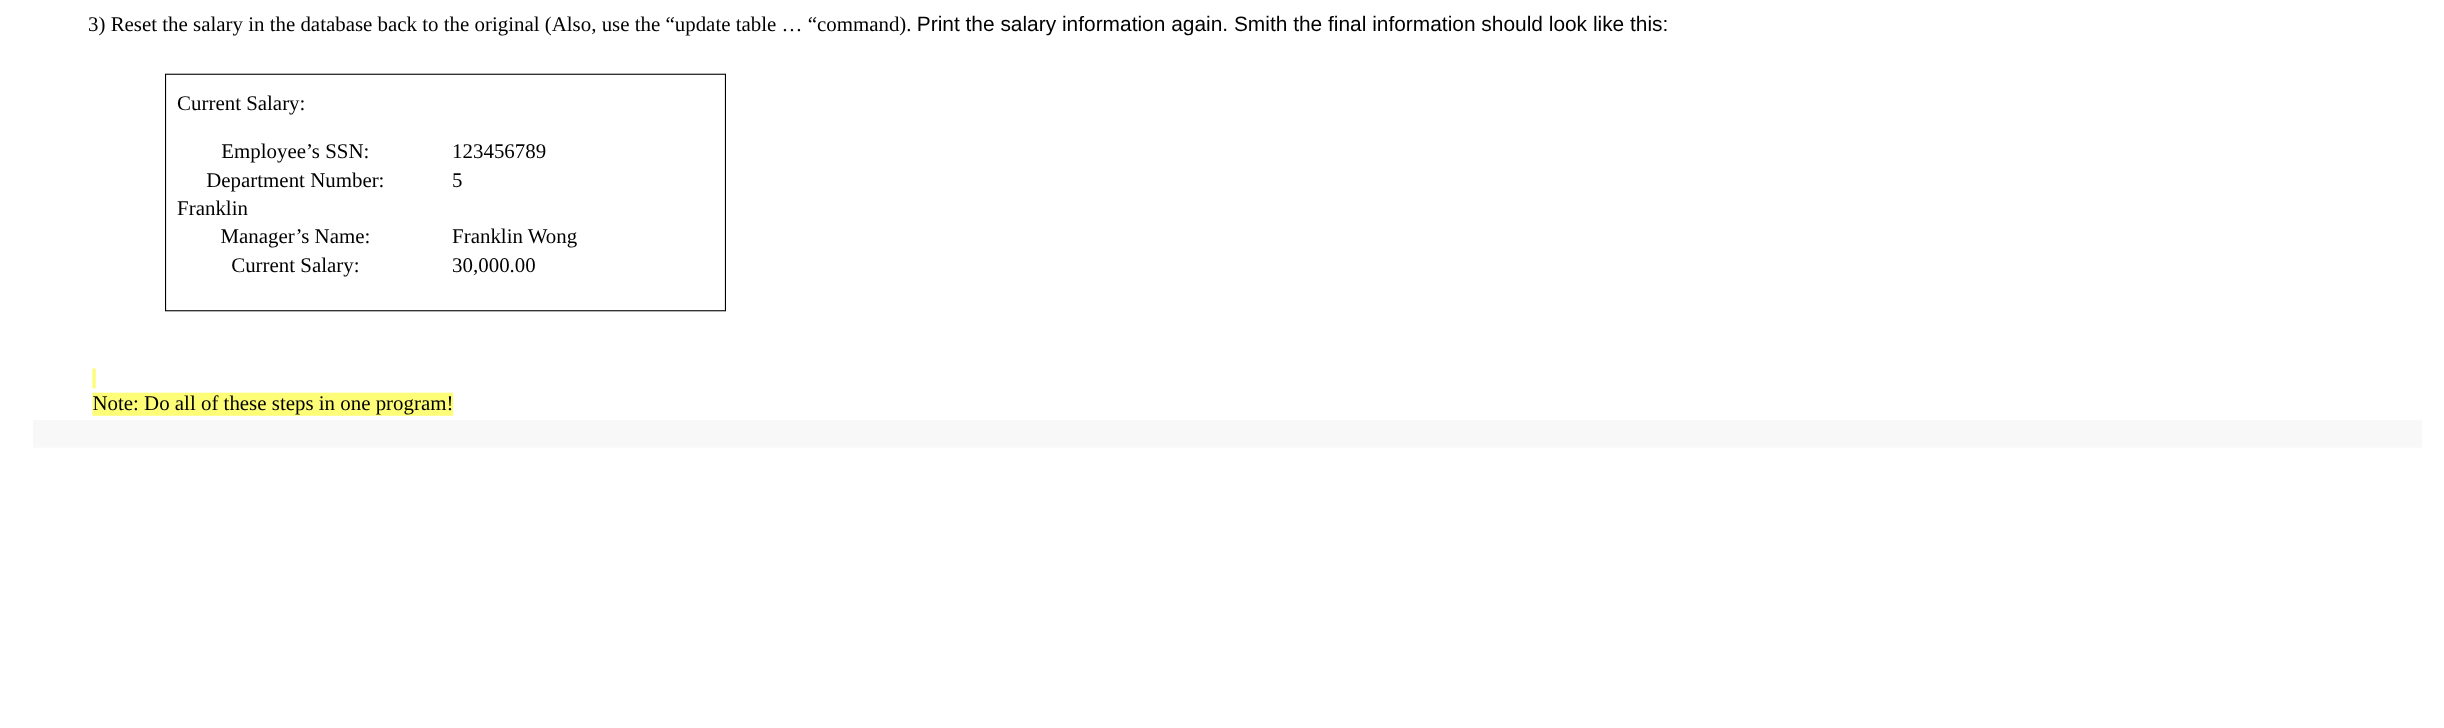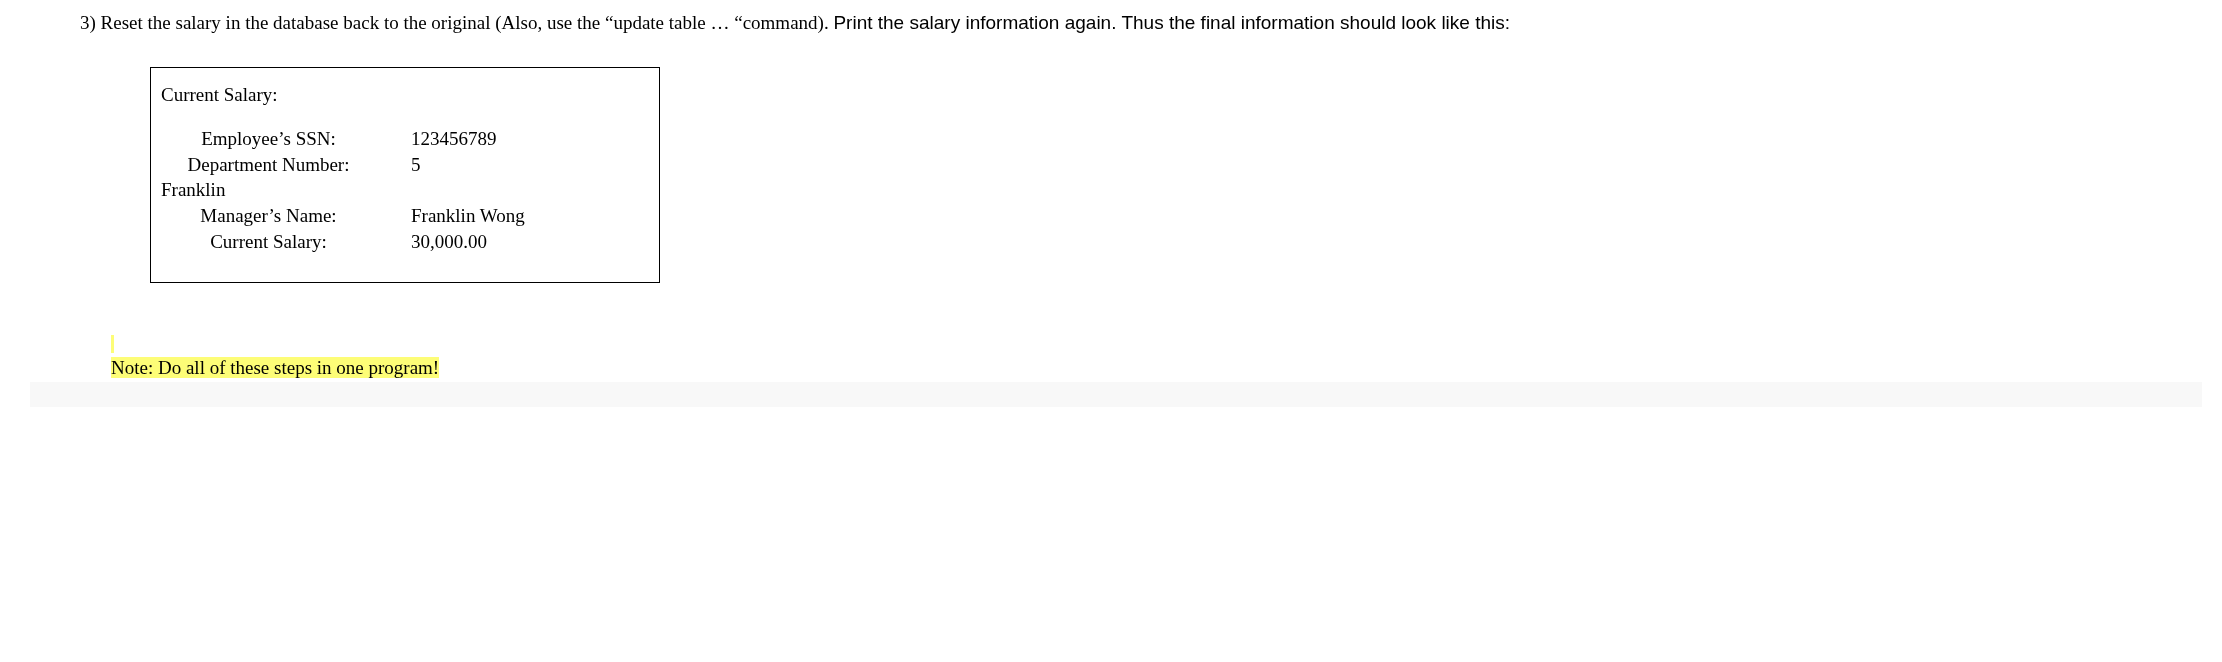--- a/index.html
+++ b/index.html
@@ -44,21 +44,21 @@
     .label-col {
       width: 250px;
       text-align: center;
       padding-right: 35px;
     }
     .value-col {
       flex: 1;
       text-align: left;
     }
     .note-wrapper {
-      margin-left: 91px;
+      margin-left: 64px;
     }
     .cursor-mark {
       display: inline-block;
       width: 3px;
       height: 18px;
       background: #fdfd77;
       vertical-align: bottom;
       margin-bottom: 2px;
     }
     .highlight {
@@ -70,21 +70,21 @@
       background: #f8f8f8;
       height: 25px;
       margin-top: 0;
       margin-left: 10px;
     }
   </style>
 </head>
 <body>
 
 <div class="instruction">
-  <span class="indent"></span><span>3) Reset the salary in the database back to the original (Also, use the “update table … “command). </span><span class="sans"> Print the salary information again.  Thus the final information should look like this:</span>
+  <span class="indent"></span><span>3) Reset the salary in the database back to the original (Also, use the “update table … “command). </span><span class="sans"> Print the salary information again.  Smith the final information should look like this:</span>
 </div>
 
 <div class="output-box">
   <div class="box-title">Current Salary:</div>
   <div id="rows-container">
       <div class="row">
         <div class="label-col">Employee’s SSN:</div>
         <div class="value-col">123456789</div>
       </div>
       <div class="row">

